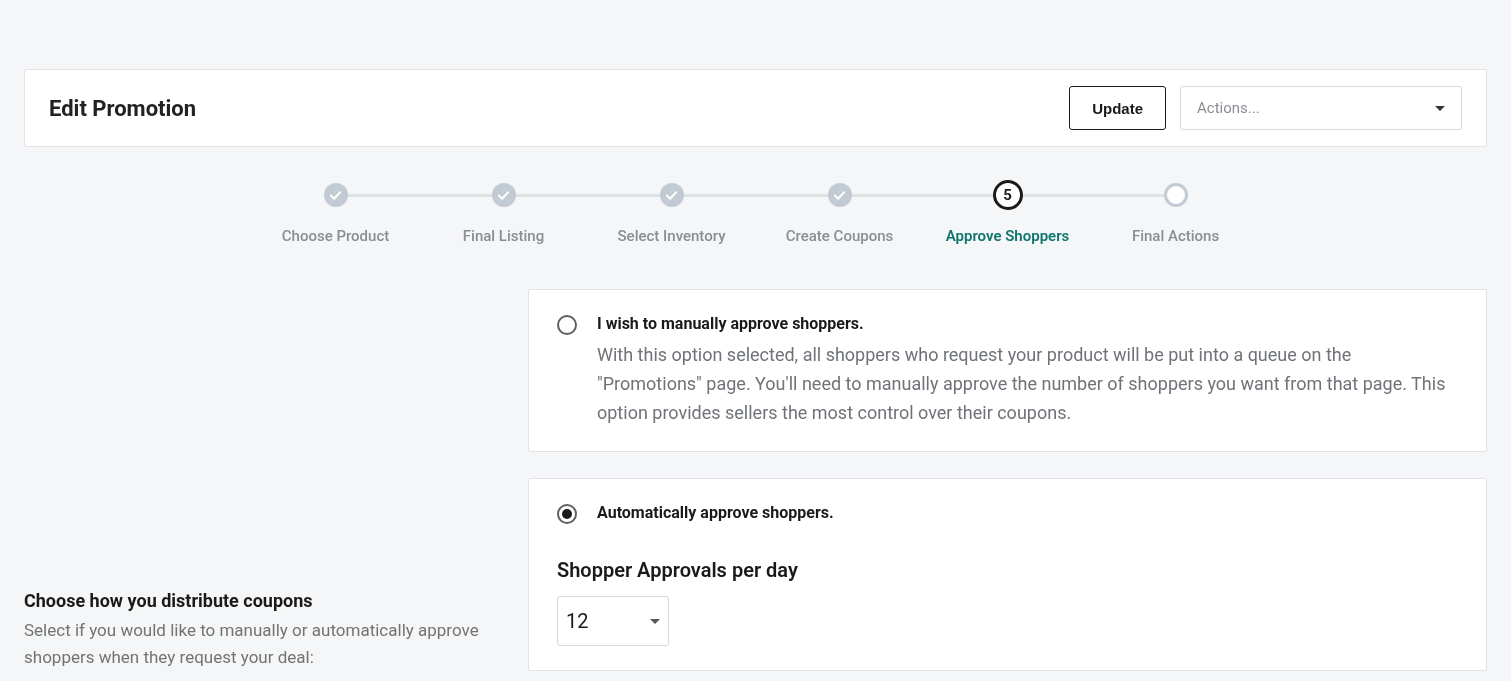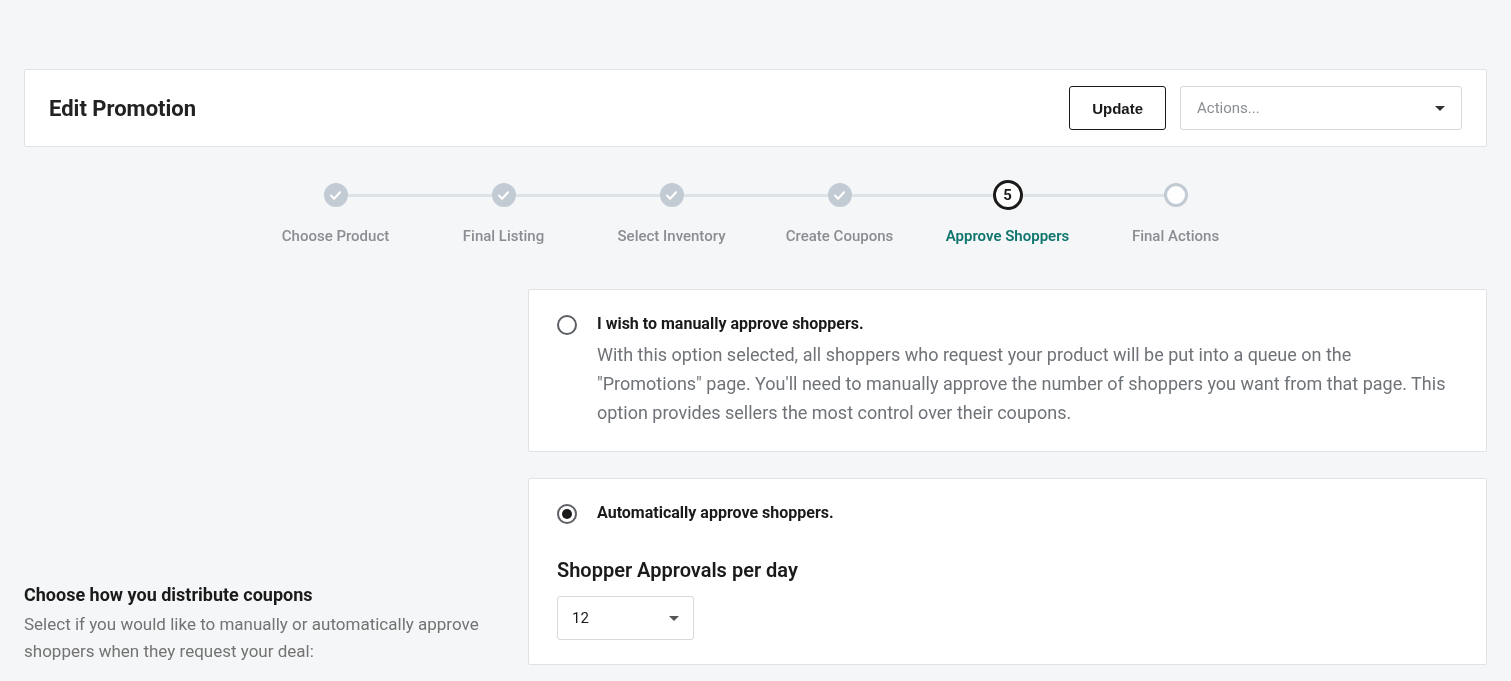--- a/index.html
+++ b/index.html
@@ -208,26 +208,26 @@
     .approvals-section {
       margin-top: 28px;
     }
     .approvals-label {
       font-size: 20px;
       font-weight: 600;
       color: #1a1a1a;
       margin-bottom: 14px;
     }
     .approvals-select {
-      width: 137px;
+      width: 112px;
       background: #fff;
       border: 1px solid #d6d8db;
       border-radius: 3px;
-      padding: 12px 14px;
-      font-size: 15px;
+      padding: 12px 8px;
+      font-size: 20px;
       color: #1a1a1a;
       display: flex;
       align-items: center;
       justify-content: space-between;
       cursor: pointer;
     }
     .approvals-select .chev {
       width: 0;
       height: 0;
       border-left: 5px solid transparent;

